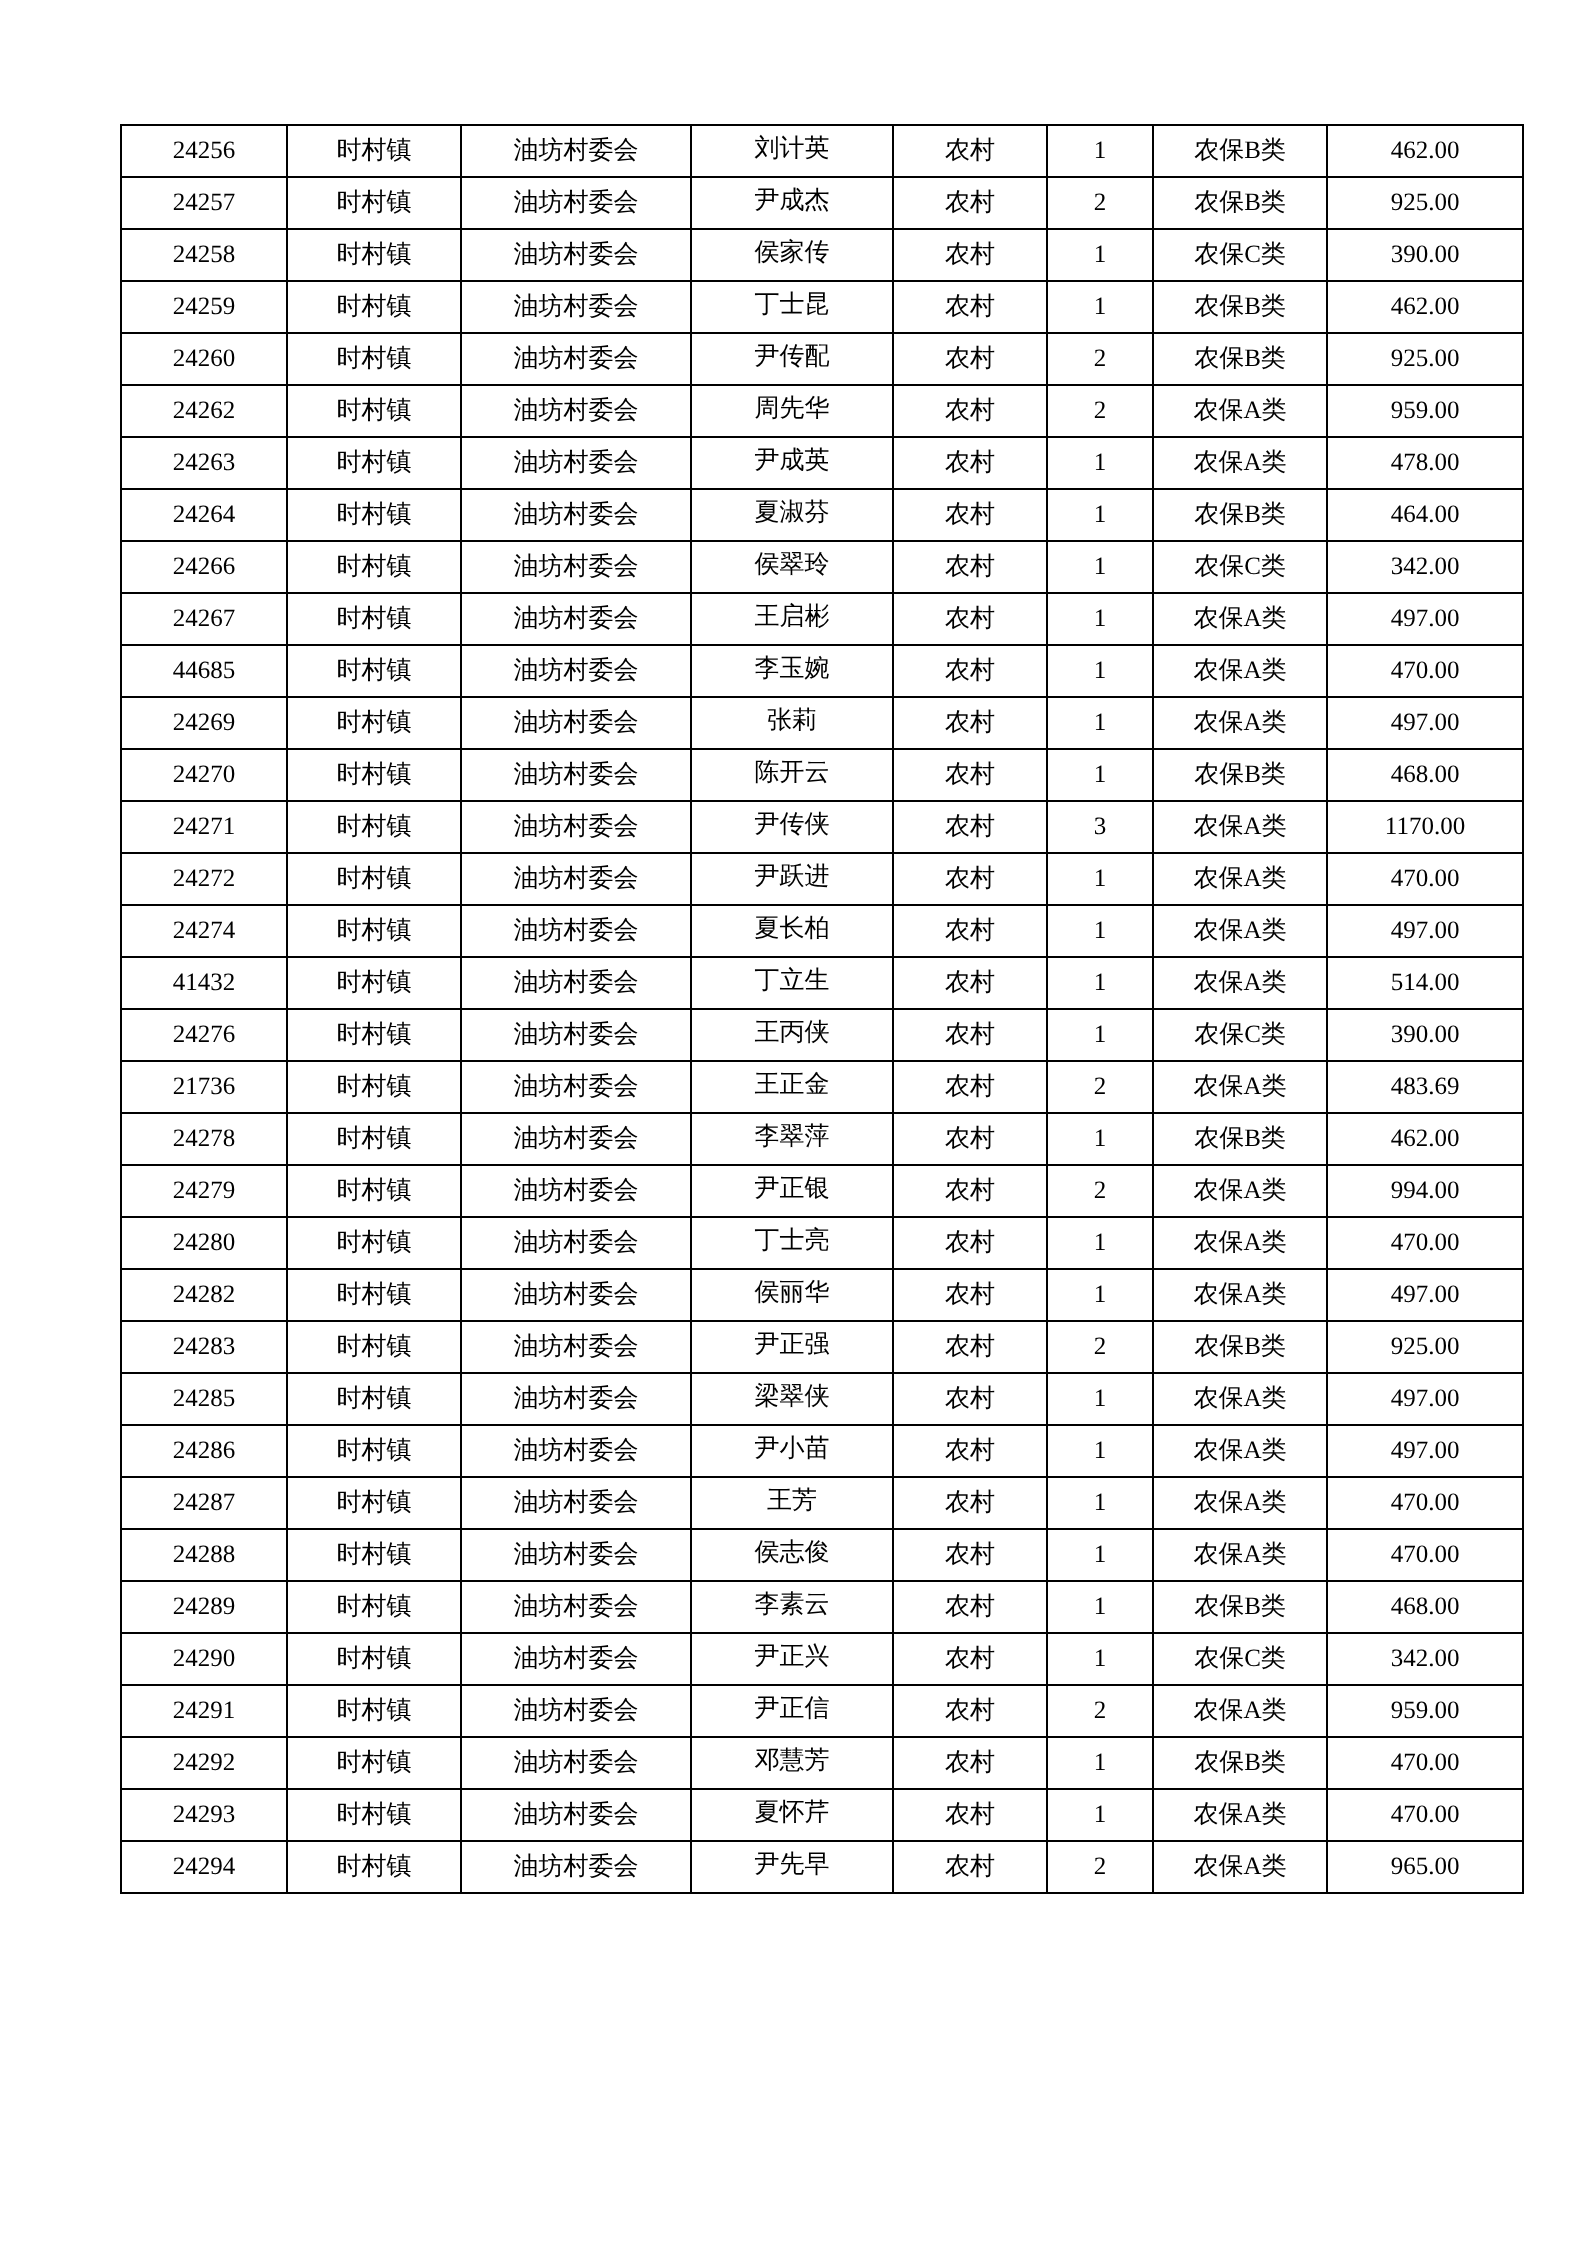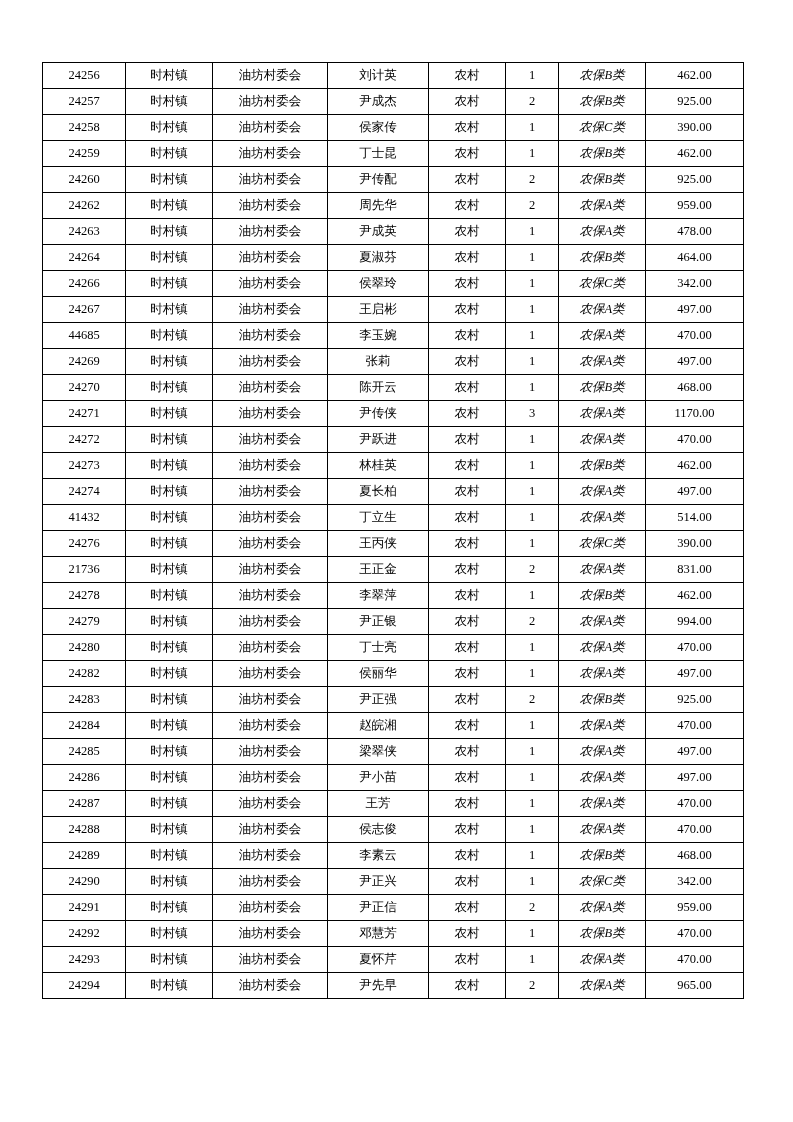--- a/index.html
+++ b/index.html
@@ -11,21 +11,21 @@
     width: 793px;
     height: 1122px;
     font-family: "Liberation Serif", "DejaVu Serif", serif;
     color: #000000;
   }
   .page {
     position: relative;
     width: 793px;
     height: 1122px;
     box-sizing: border-box;
-    padding: 62px 66px 0 42px;
+    padding: 62px 66px 0 60px;
   }
   table.data-table {
     border-collapse: collapse;
     table-layout: fixed;
     width: 661px;
     margin: 0;
   }
   table.data-table td {
     border: 1px solid #000000;
     height: 25px;
@@ -33,24 +33,24 @@
     padding: 0 2px;
     text-align: center;
     vertical-align: middle;
     font-size: 12.5px;
     white-space: nowrap;
     overflow: hidden;
   }
   td.c-id      { width: 78px;  font-family: "Liberation Serif", serif; }
   td.c-town    { width: 82px;  }
   td.c-village { width: 110px; }
-  td.c-name    { width: 96px;  }
+  td.c-name    { width: 96px; font-family: Liberation Mono, monospace;  }
   td.c-type    { width: 72px;  }
   td.c-count   { width: 48px;  font-family: "Liberation Serif", serif; }
-  td.c-cat     { width: 82px; font-style: italic;  }
+  td.c-cat     { width: 82px;  }
   td.c-amount  { width: 93px;  font-family: "Liberation Serif", serif; }
 </style>
 </head>
 <body>
 
 <div class="page">
   <table class="data-table">
     <tbody>
         <tr>
           <td class="c-id">24256</td>
@@ -196,30 +196,20 @@
           <td class="c-id">24272</td>
           <td class="c-town">时村镇</td>
           <td class="c-village">油坊村委会</td>
           <td class="c-name">尹跃进</td>
           <td class="c-type">农村</td>
           <td class="c-count">1</td>
           <td class="c-cat">农保A类</td>
           <td class="c-amount">470.00</td>
         </tr>
         <tr>
-          <td class="c-id">24273</td>
-          <td class="c-town">时村镇</td>
-          <td class="c-village">油坊村委会</td>
-          <td class="c-name">林桂英</td>
-          <td class="c-type">农村</td>
-          <td class="c-count">1</td>
-          <td class="c-cat">农保B类</td>
-          <td class="c-amount">462.00</td>
-        </tr>
-        <tr>
           <td class="c-id">24274</td>
           <td class="c-town">时村镇</td>
           <td class="c-village">油坊村委会</td>
           <td class="c-name">夏长柏</td>
           <td class="c-type">农村</td>
           <td class="c-count">1</td>
           <td class="c-cat">农保A类</td>
           <td class="c-amount">497.00</td>
         </tr>
         <tr>
@@ -243,21 +233,21 @@
           <td class="c-amount">390.00</td>
         </tr>
         <tr>
           <td class="c-id">21736</td>
           <td class="c-town">时村镇</td>
           <td class="c-village">油坊村委会</td>
           <td class="c-name">王正金</td>
           <td class="c-type">农村</td>
           <td class="c-count">2</td>
           <td class="c-cat">农保A类</td>
-          <td class="c-amount">831.00</td>
+          <td class="c-amount">483.69</td>
         </tr>
         <tr>
           <td class="c-id">24278</td>
           <td class="c-town">时村镇</td>
           <td class="c-village">油坊村委会</td>
           <td class="c-name">李翠萍</td>
           <td class="c-type">农村</td>
           <td class="c-count">1</td>
           <td class="c-cat">农保B类</td>
           <td class="c-amount">462.00</td>
@@ -294,30 +284,20 @@
         </tr>
         <tr>
           <td class="c-id">24283</td>
           <td class="c-town">时村镇</td>
           <td class="c-village">油坊村委会</td>
           <td class="c-name">尹正强</td>
           <td class="c-type">农村</td>
           <td class="c-count">2</td>
           <td class="c-cat">农保B类</td>
           <td class="c-amount">925.00</td>
-        </tr>
-        <tr>
-          <td class="c-id">24284</td>
-          <td class="c-town">时村镇</td>
-          <td class="c-village">油坊村委会</td>
-          <td class="c-name">赵皖湘</td>
-          <td class="c-type">农村</td>
-          <td class="c-count">1</td>
-          <td class="c-cat">农保A类</td>
-          <td class="c-amount">470.00</td>
         </tr>
         <tr>
           <td class="c-id">24285</td>
           <td class="c-town">时村镇</td>
           <td class="c-village">油坊村委会</td>
           <td class="c-name">梁翠侠</td>
           <td class="c-type">农村</td>
           <td class="c-count">1</td>
           <td class="c-cat">农保A类</td>
           <td class="c-amount">497.00</td>

